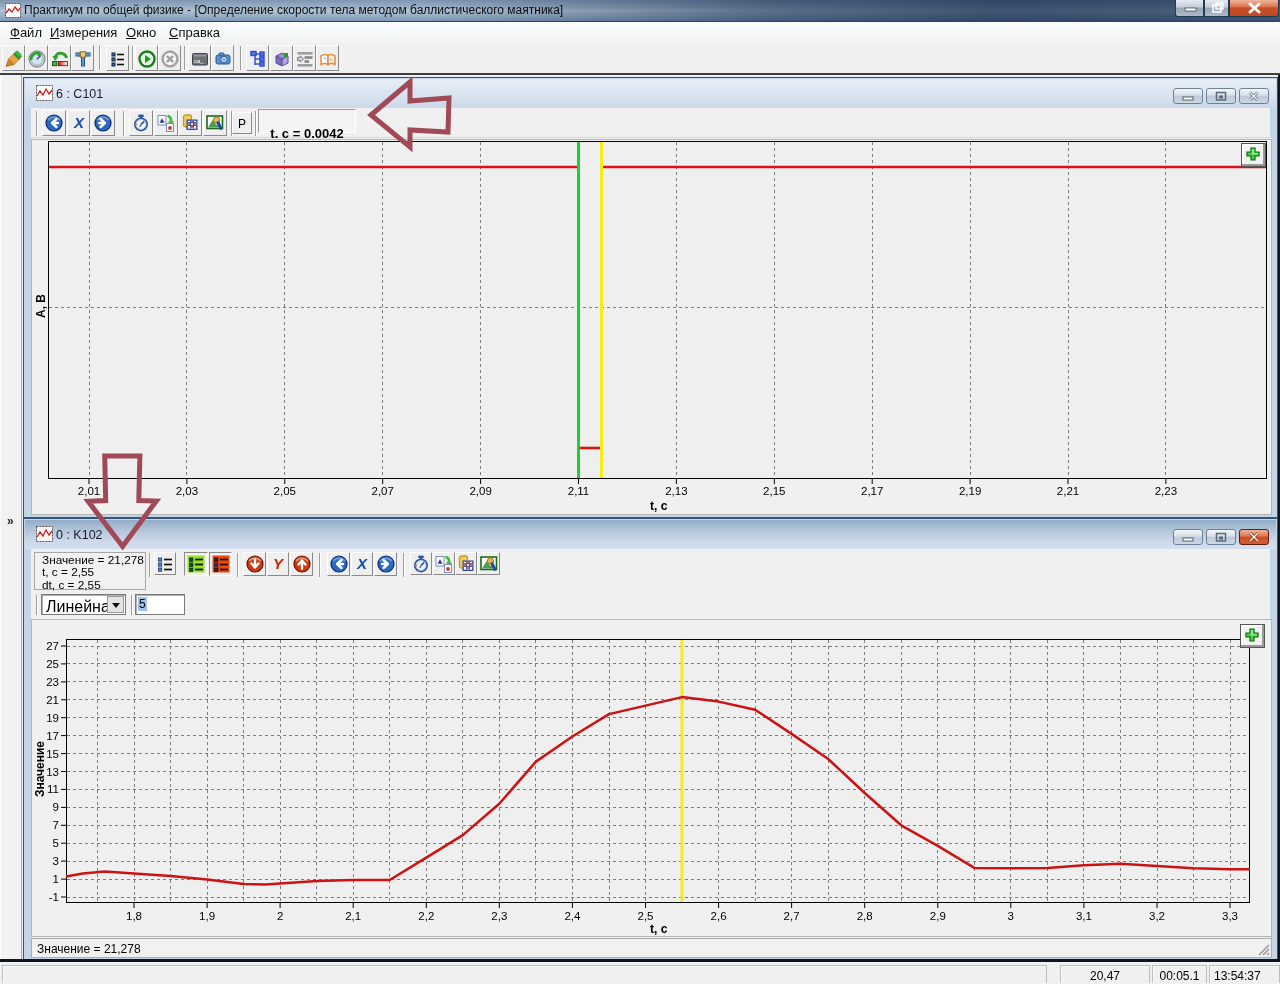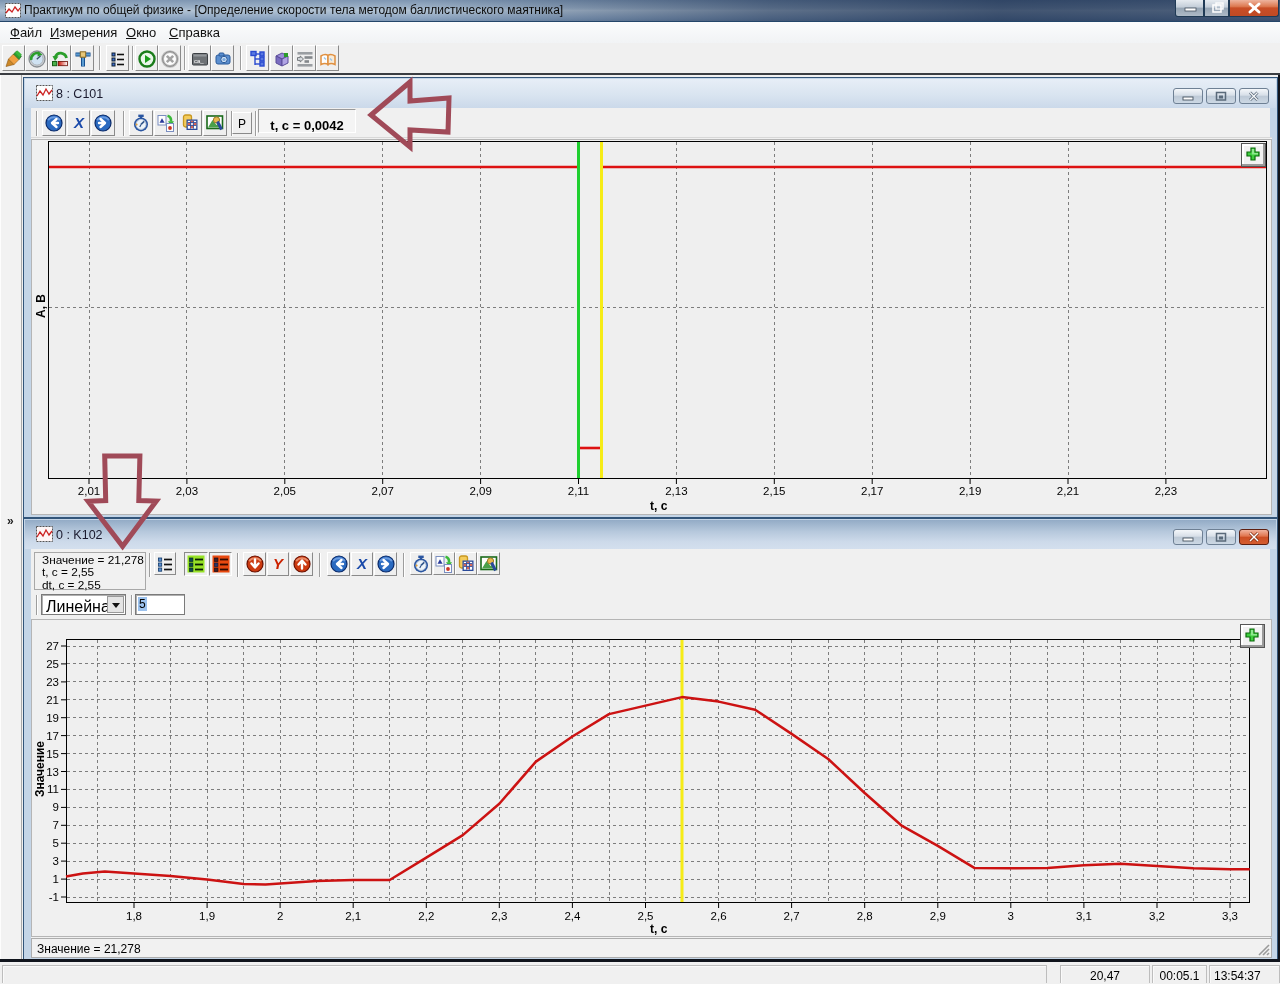--- a/index.html
+++ b/index.html
@@ -231,21 +231,21 @@
       <div id="chev">»</div>
     </div>
 
 <div class="abs sideedge" style="left:1278px"></div>
     <div id="win1" class="abs mdiwin">
       <div class="wtitle">
         <svg class="wicon" width="17" height="16">
           <rect x="0.5" y="0.5" width="16" height="15" fill="#fdfdfd" stroke="#555" stroke-dasharray="2,1"></rect>
           <polyline points="1,11 4,6 7,10 10,4 13,9 16,5" fill="none" stroke="#cc2222" stroke-width="1.3"></polyline>
         </svg>
-        <span class="wname">8 : C101</span>
+        <span class="wname">6 : C101</span>
         <div class="mcapbtn" style="left:1148px">
           <svg width="28" height="14" style="position:absolute;left:0;top:0">
             <rect x="9" y="8" width="10" height="3" fill="#fdfdfd" stroke="#45525f" stroke-width="0.9"></rect>
           </svg>
         </div>
         <div class="mcapbtn" style="left:1181px">
           <svg width="28" height="14" style="position:absolute;left:0;top:0">
             <rect x="9.5" y="3.5" width="9" height="7.5" fill="none" stroke="#5a6a7a" stroke-width="1.5"></rect>
             <rect x="12" y="6.5" width="4" height="3" fill="#5a6a7a"></rect>
           </svg>
@@ -332,21 +332,21 @@
                 <polygon points="2,13.5 6.5,6 10.5,11 12.5,8.5 15.5,13.5" fill="#4aa04a"></polygon>
                 <circle cx="10.5" cy="6" r="3.1" fill="#e8b850" stroke="#9a7a20" stroke-width="1"></circle>
                 <line x1="11.5" y1="7.5" x2="15.5" y2="15.5" stroke="#2a4a9a" stroke-width="3"></line>
               </svg></div>
           </div>
           <div class="wsep" style="left:200px;top:3px;height:25px"></div>
           <div class="wbtn" style="left:201px;top:4px;width:20px;height:22px;">
             <div style="position:absolute;left:50%;top:50%;transform:translate(-50%,-50%);line-height:0"><span style="font-size:12px">P</span></div>
           </div>
           <div class="wsep" style="left:224px;top:3px;height:25px"></div>
-          <div style="position:absolute;left:227px;top:1px;width:98px;height:24px;background:#f4f4f4;border:1px solid #9a9a9a;border-right-color:#fff;border-bottom-color:#fff;font-size:13px;font-weight:bold;text-align:center;padding-top:8px">t, c = 0,0042</div>
+          <div style="position:absolute;left:227px;top:1px;width:98px;height:24px;background:#f4f4f4;border:1px solid #9a9a9a;border-right-color:#fff;border-bottom-color:#fff;font-size:13px;font-weight:bold;text-align:center;padding-top:16px">t, c = 0,0042</div>
         </div>
 <svg id="chart1" class="abs" width="1241" height="377" viewBox="0 0 1241 377">
           <rect x="0" y="0" width="1241" height="377" fill="#f0f0f0"></rect>
           <rect x="0.5" y="1.5" width="1240" height="375" fill="none" stroke="#b5b5b5"></rect>
           <rect x="17.5" y="3.5" width="1218" height="337" fill="#efefef" stroke="#000000"></rect>
           <line x1="58.0" y1="4" x2="58.0" y2="340" stroke="#7d7d7d" stroke-dasharray="3,3" shape-rendering="crispEdges"></line>
           <line x1="155.9" y1="4" x2="155.9" y2="340" stroke="#7d7d7d" stroke-dasharray="3,3" shape-rendering="crispEdges"></line>
           <line x1="253.8" y1="4" x2="253.8" y2="340" stroke="#7d7d7d" stroke-dasharray="3,3" shape-rendering="crispEdges"></line>
           <line x1="351.7" y1="4" x2="351.7" y2="340" stroke="#7d7d7d" stroke-dasharray="3,3" shape-rendering="crispEdges"></line>
           <line x1="449.6" y1="4" x2="449.6" y2="340" stroke="#7d7d7d" stroke-dasharray="3,3" shape-rendering="crispEdges"></line>

